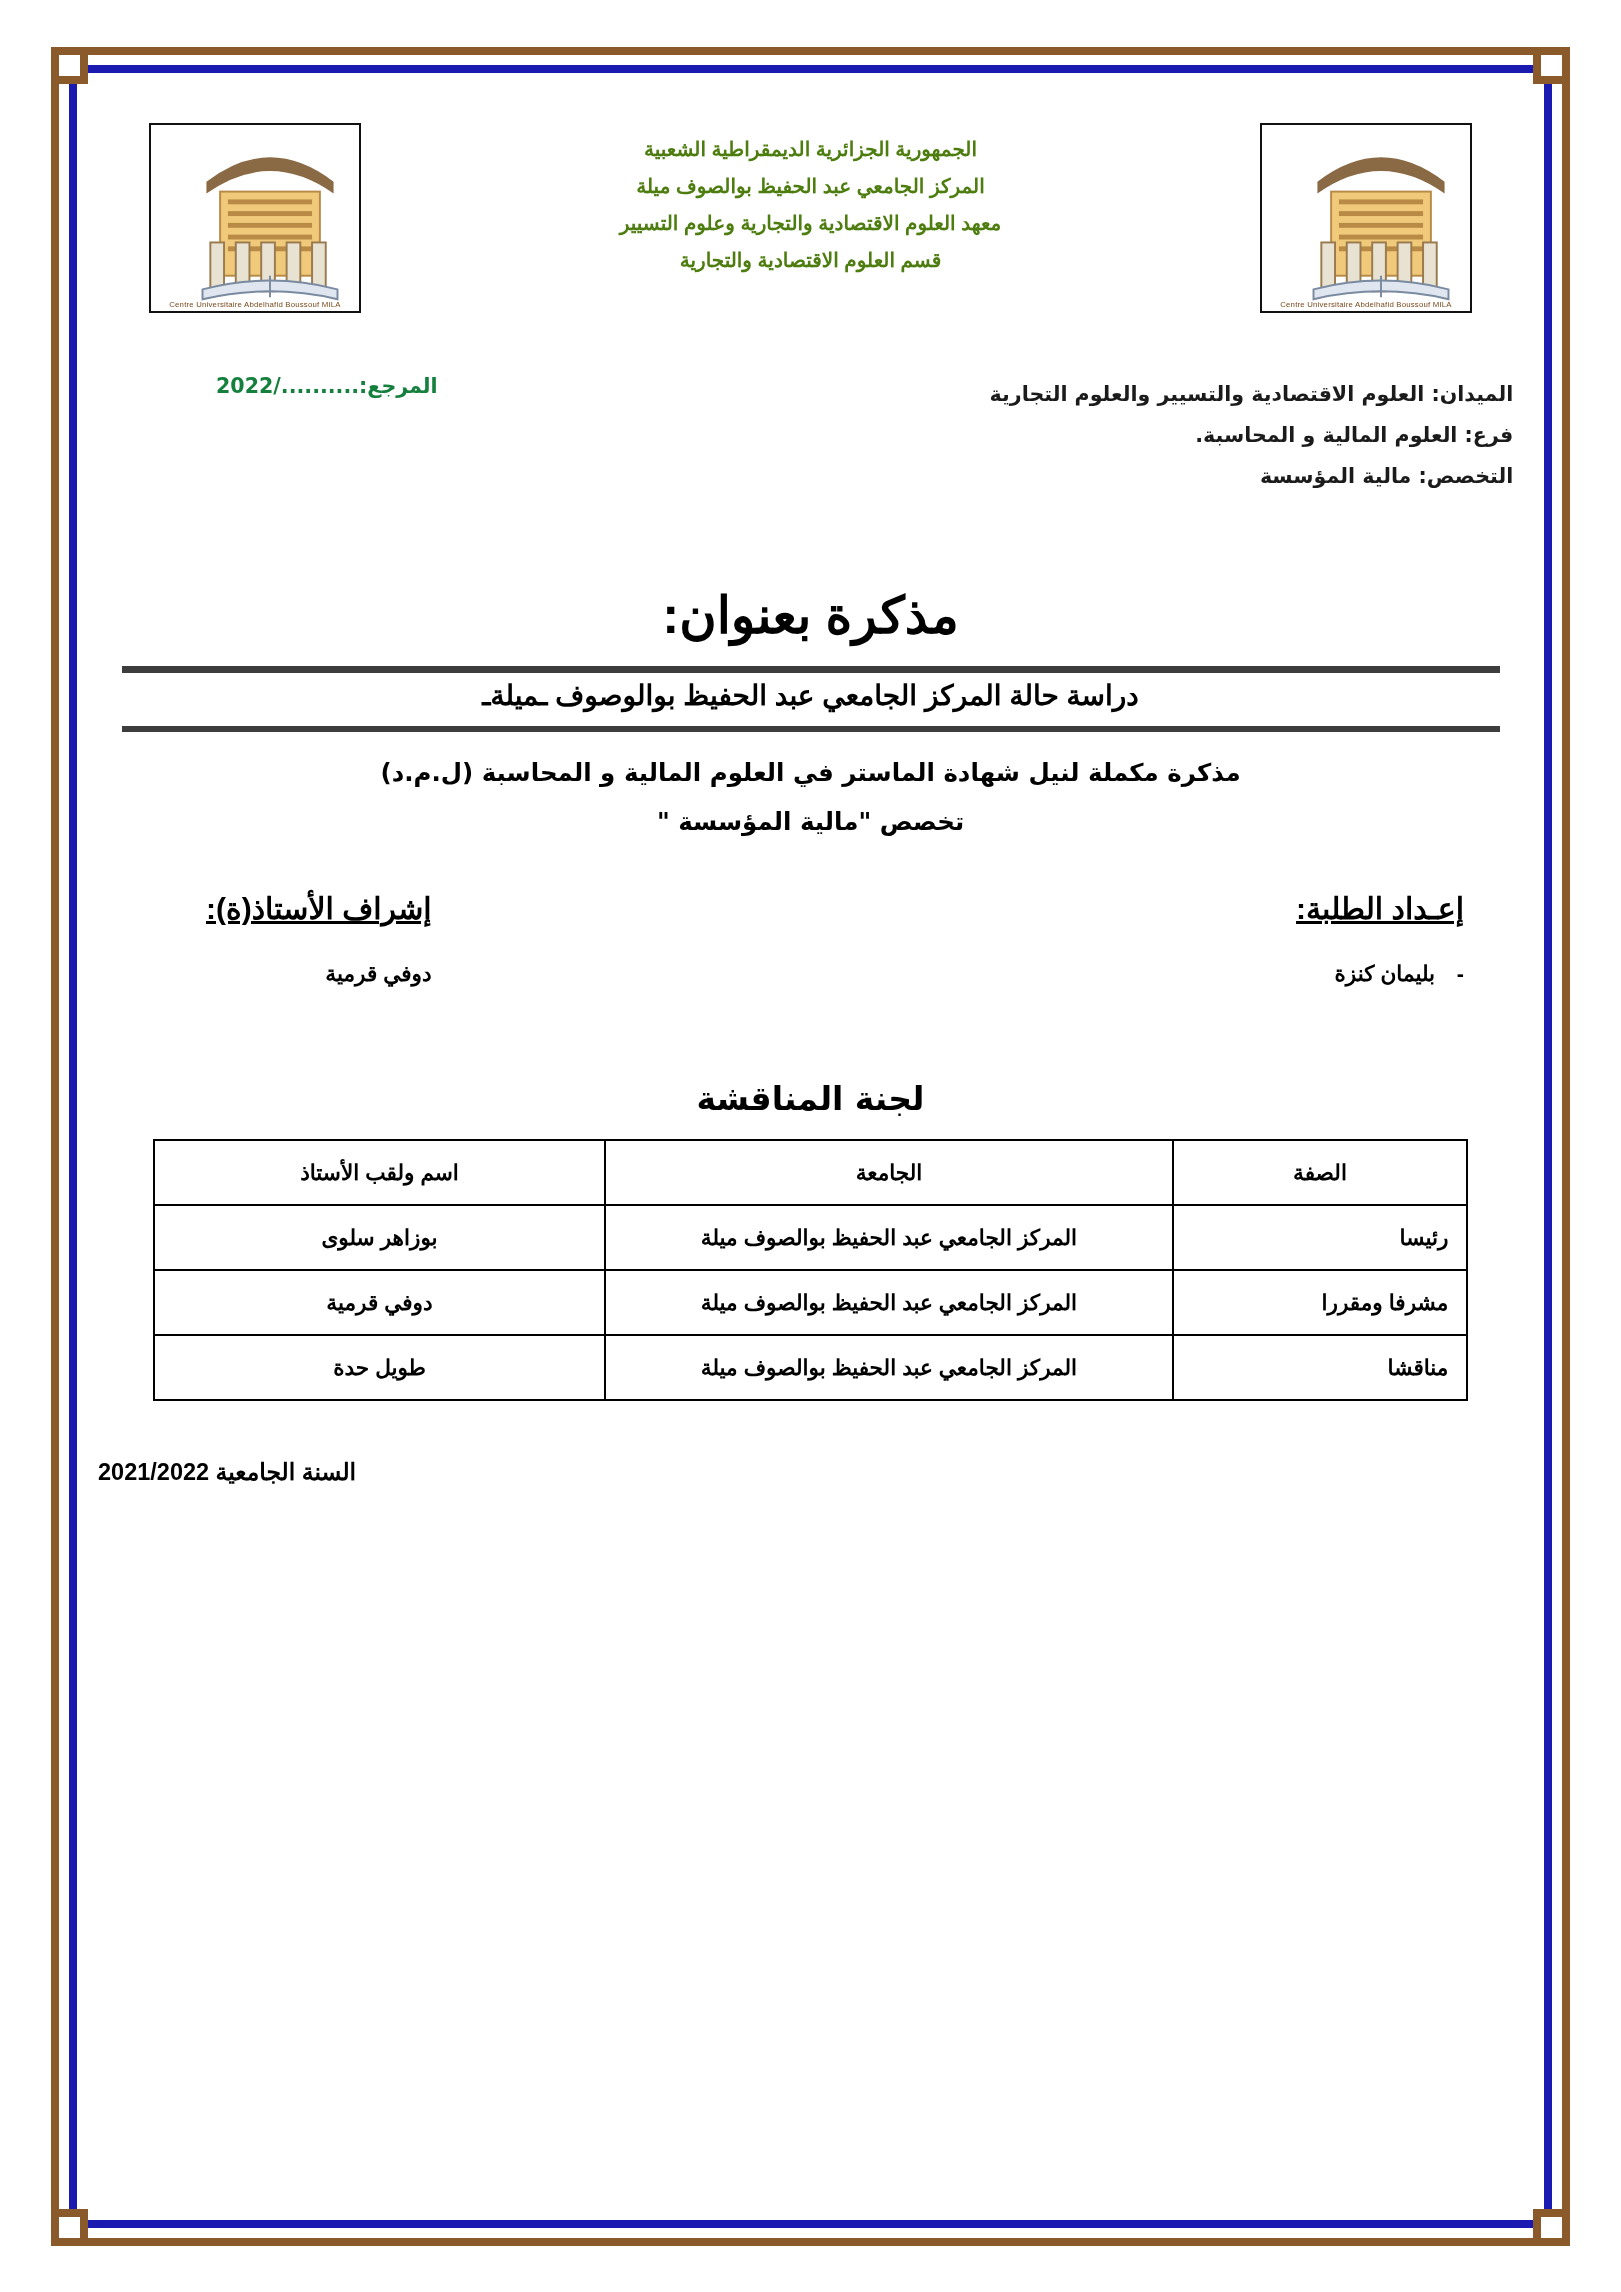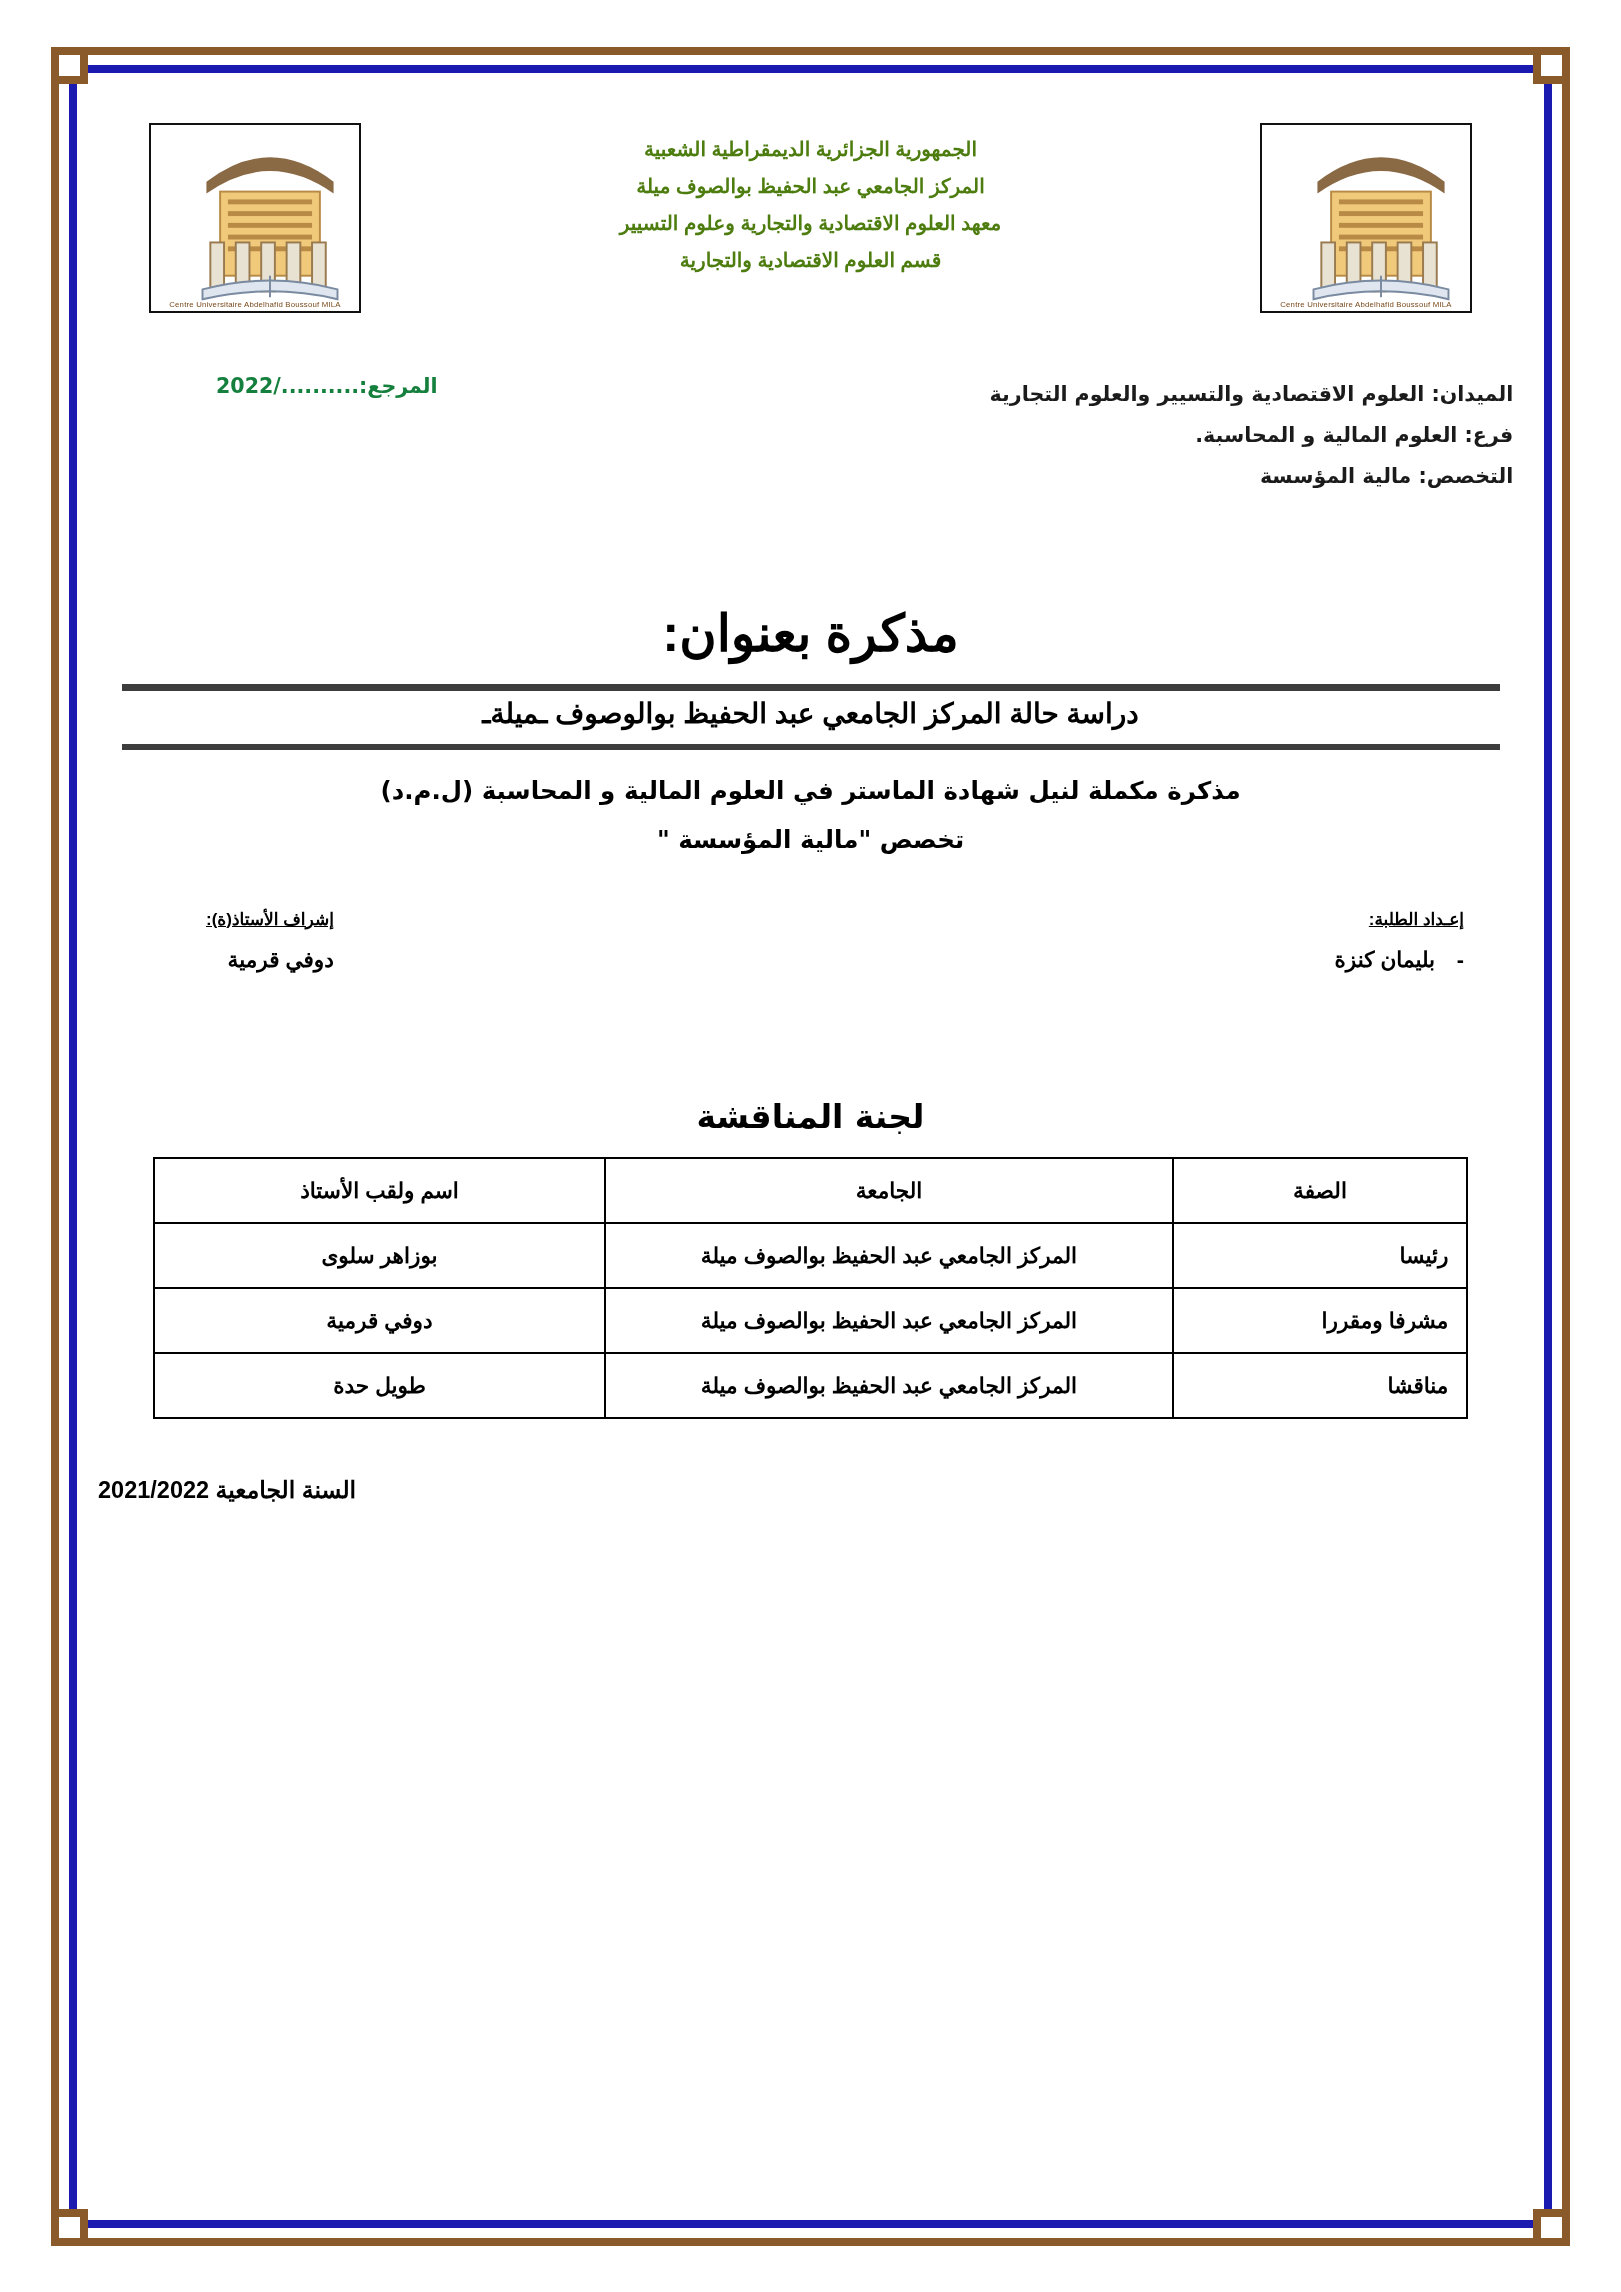--- a/index.html
+++ b/index.html
@@ -128,21 +128,21 @@
     font-size: 20.6px;
     font-weight: bold;
     color: #15803d;
   }
 
   
   .memo-label {
     text-align: center;
     font-size: 51px;
     font-weight: bold;
-    margin-top: 73px;
+    margin-top: 55px;
     letter-spacing: 1px;
   }
   .rule {
     height: 6.9px;
     background: #3d3d3d;
     margin: 21.6px 23.5px 0 23.5px;
   }
   .main-title {
     text-align: center;
     font-size: 40px;
@@ -179,24 +179,24 @@
   
   .people {
     position: relative;
     height: 147px;
     margin-top: 55px;
   }
   .people-col { position: absolute; top: 0; }
   .people-col.right { right: 59px; text-align: right; }
   .people-col.left  { left: 108px; text-align: right; }
   .people-head {
-    font-size: 17px;
+    font-size: 30px;
     font-weight: bold;
     text-decoration: underline;
-    margin-bottom: 17px;
+    margin-bottom: 35px;
   }
   .people-name {
     font-size: 21.6px;
     font-weight: bold;
   }
   .dash { margin-left: 15.7px; }
 
   
   .jury-title {
     text-align: center;

